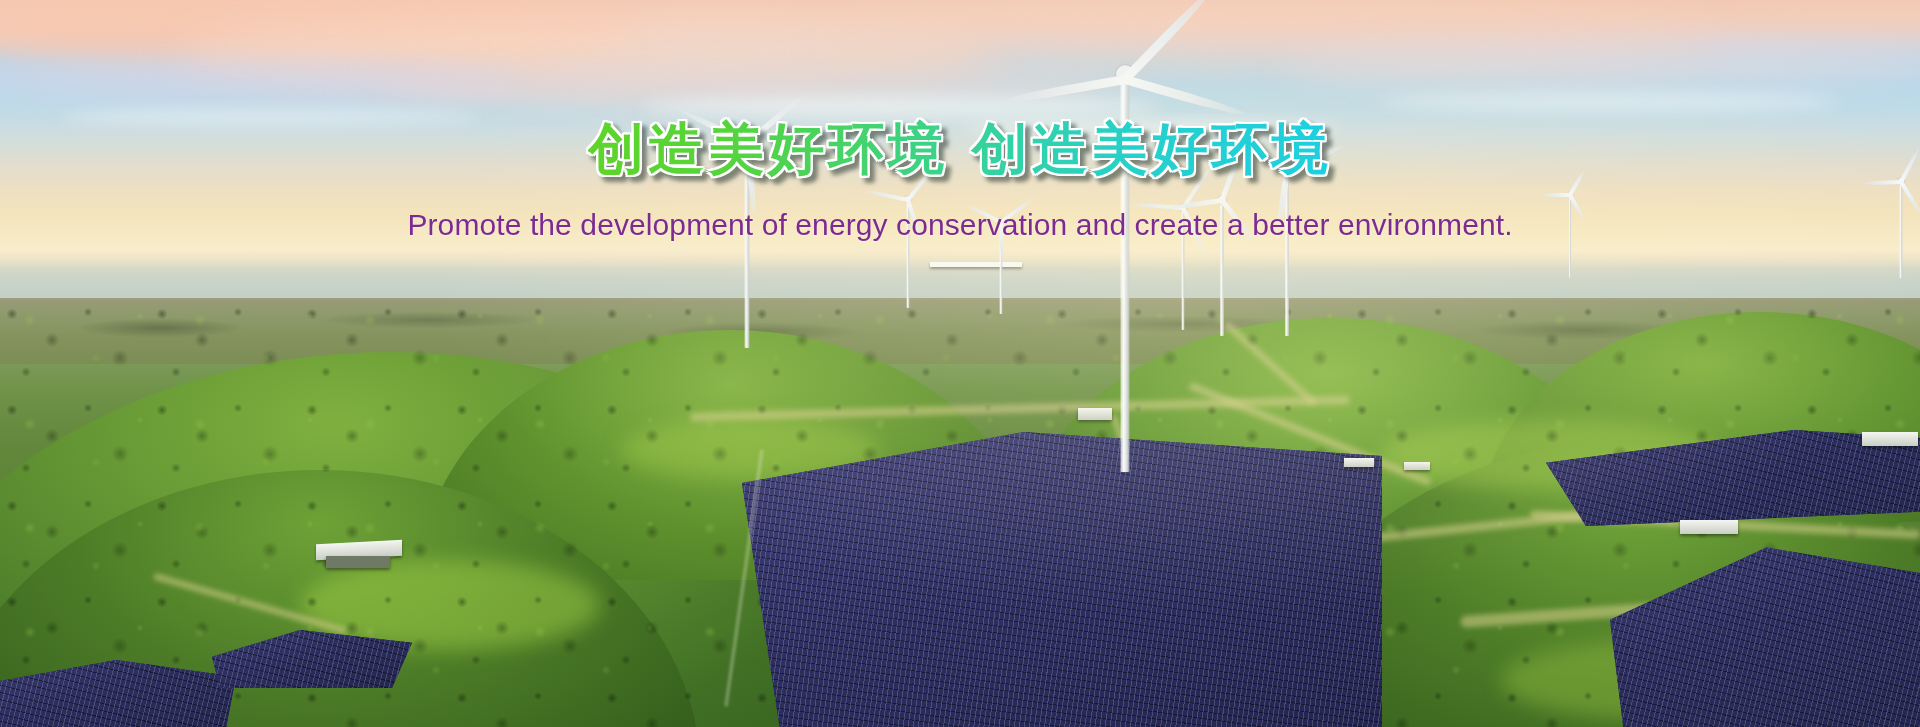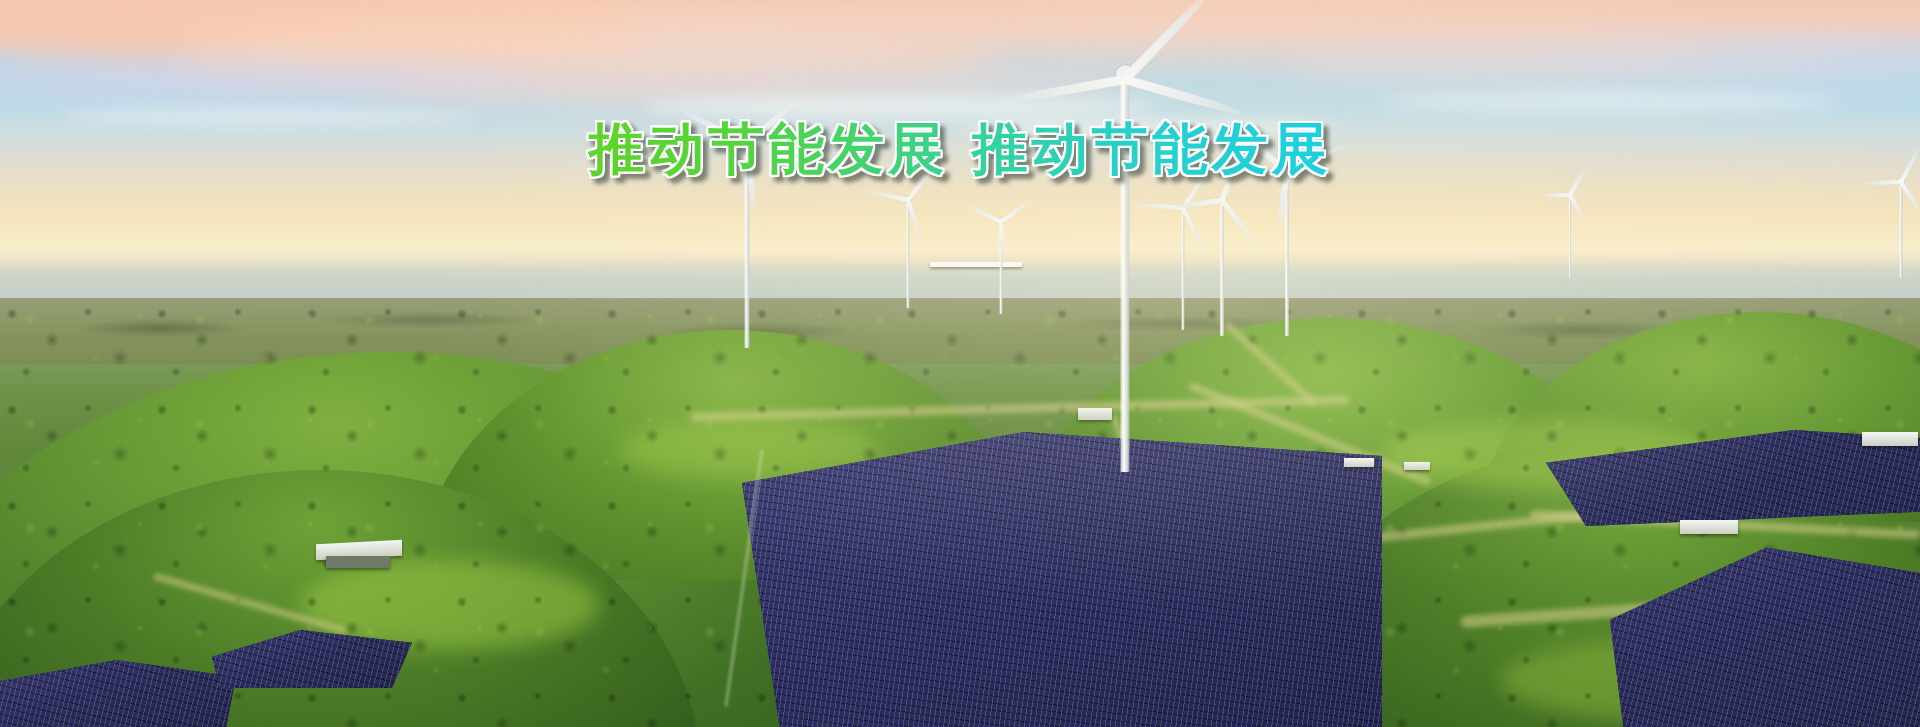--- a/index.html
+++ b/index.html
@@ -398,16 +398,17 @@
     <div class="blade" style="top:2px; width:38px; transform:rotate(-62deg);"></div>
     <div class="blade" style="top:2px; width:38px; transform:rotate(58deg);"></div>
     <div class="blade" style="top:2px; width:38px; transform:rotate(178deg);"></div>
   </div>
 
   <div class="track" style="left:742px; top:448px; width:4px; height:260px; background:rgba(230,230,210,.30); transform:rotate(8deg); filter:blur(1px);"></div>
 
   <div class="sunwash"></div>
 
   <div class="headline">
-    <span class="grad">推动节能发展 推动节能发展</span>
-  </div>
+    <span class="grad">创造美好环境 创造美好环境</span>
+  </div>
+  <div class="subtitle">Promote the development of energy conservation and create a better environment.</div>
 
 </div>
 
 </body></html>

